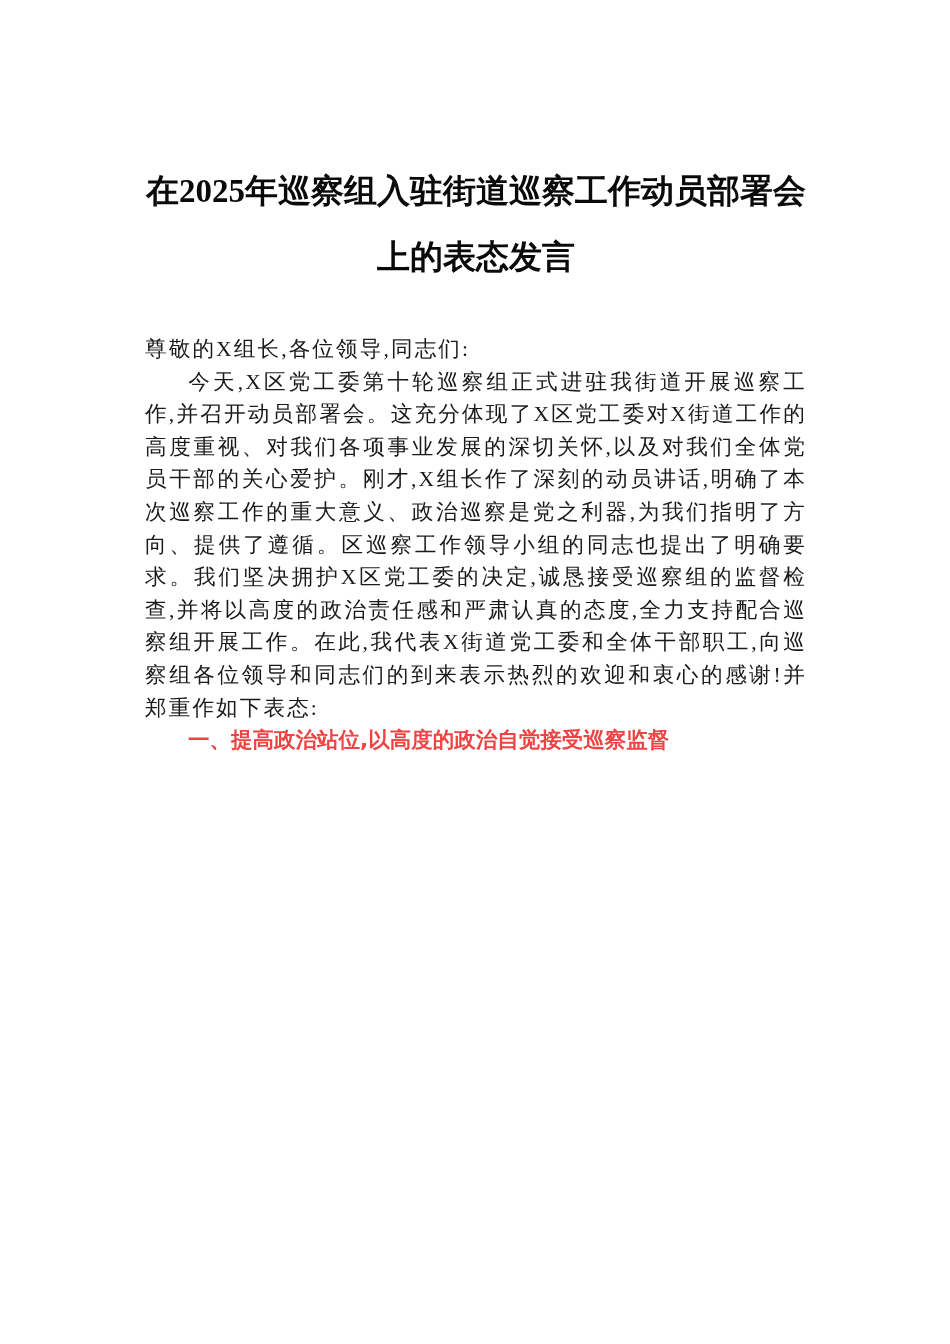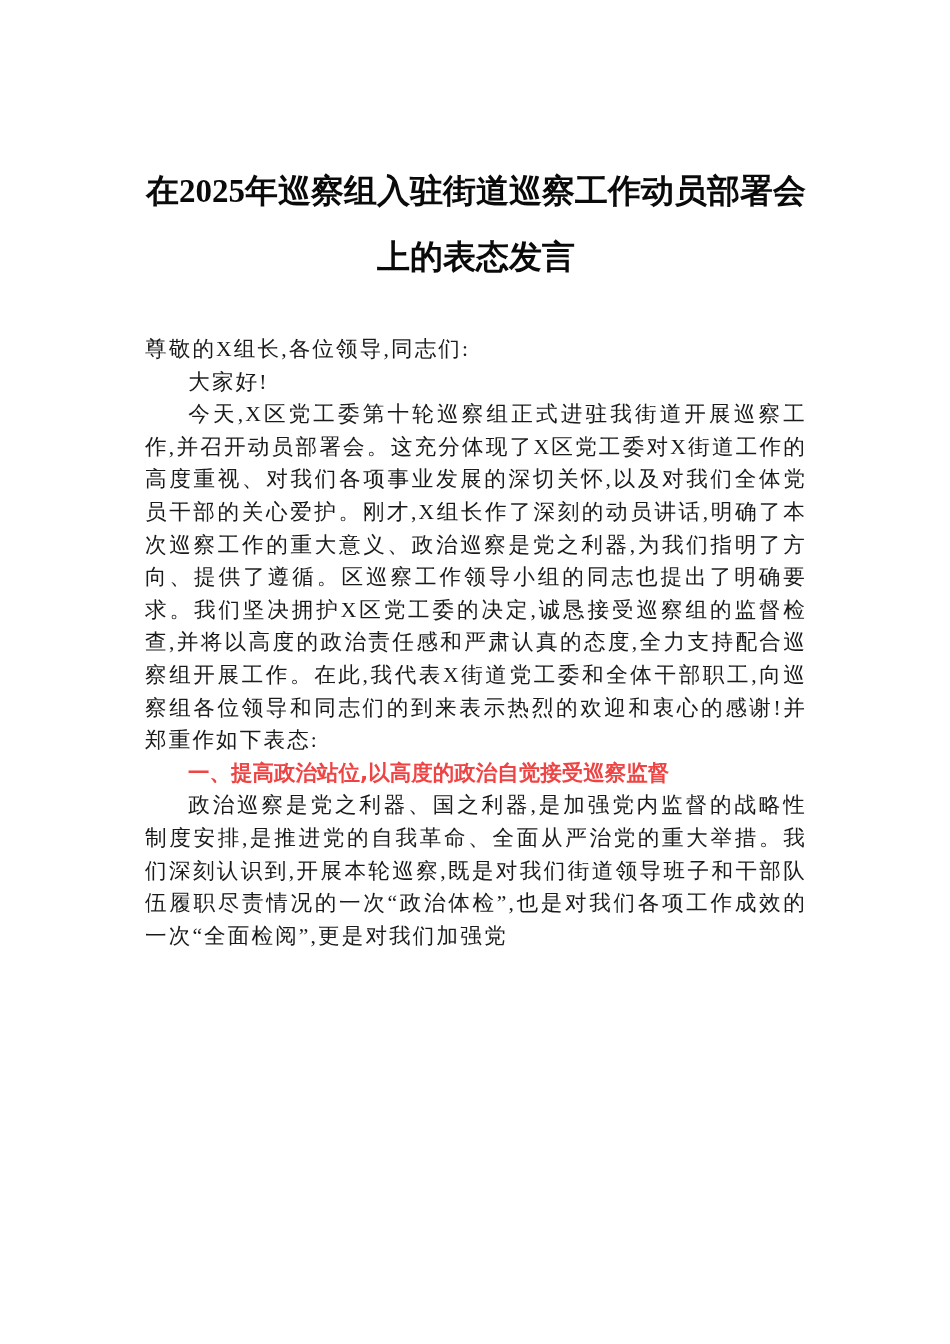--- a/index.html
+++ b/index.html
@@ -58,17 +58,15 @@
     color: #ef4444;
   }
 </style>
 </head>
 <body>
 
 <h1 class="title">在2025年巡察组入驻街道巡察工作动员部署会上的表态发言</h1>
 
 <div class="body-text">
   <p class="para">尊敬的X组长,各位领导,同志们:</p>
-  <p class="para indent">大家好!</p>
   <p class="para indent">今天,X区党工委第十轮巡察组正式进驻我街道开展巡察工作,并召开动员部署会。这充分体现了X区党工委对X街道工作的高度重视、对我们各项事业发展的深切关怀,以及对我们全体党员干部的关心爱护。刚才,X组长作了深刻的动员讲话,明确了本次巡察工作的重大意义、政治巡察是党之利器,为我们指明了方向、提供了遵循。区巡察工作领导小组的同志也提出了明确要求。我们坚决拥护X区党工委的决定,诚恳接受巡察组的监督检查,并将以高度的政治责任感和严肃认真的态度,全力支持配合巡察组开展工作。在此,我代表X街道党工委和全体干部职工,向巡察组各位领导和同志们的到来表示热烈的欢迎和衷心的感谢!并郑重作如下表态:</p>
   <p class="heading">一、提高政治站位,以高度的政治自觉接受巡察监督</p>
-  <p class="para indent">政治巡察是党之利器、国之利器,是加强党内监督的战略性制度安排,是推进党的自我革命、全面从严治党的重大举措。我们深刻认识到,开展本轮巡察,既是对我们街道领导班子和干部队伍履职尽责情况的一次“政治体检”,也是对我们各项工作成效的一次“全面检阅”,更是对我们加强党</p>
 </div>
 
 </body></html>

